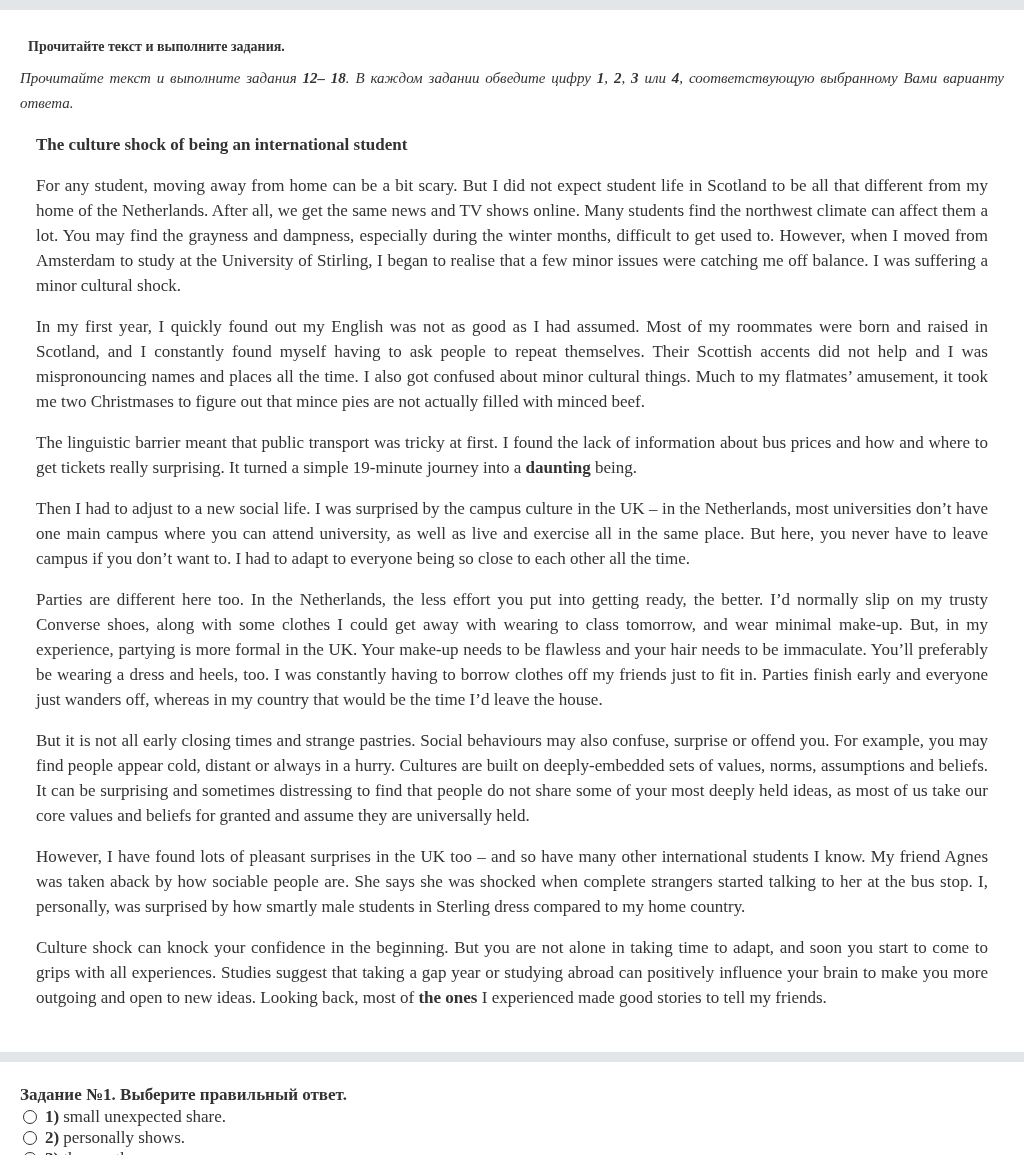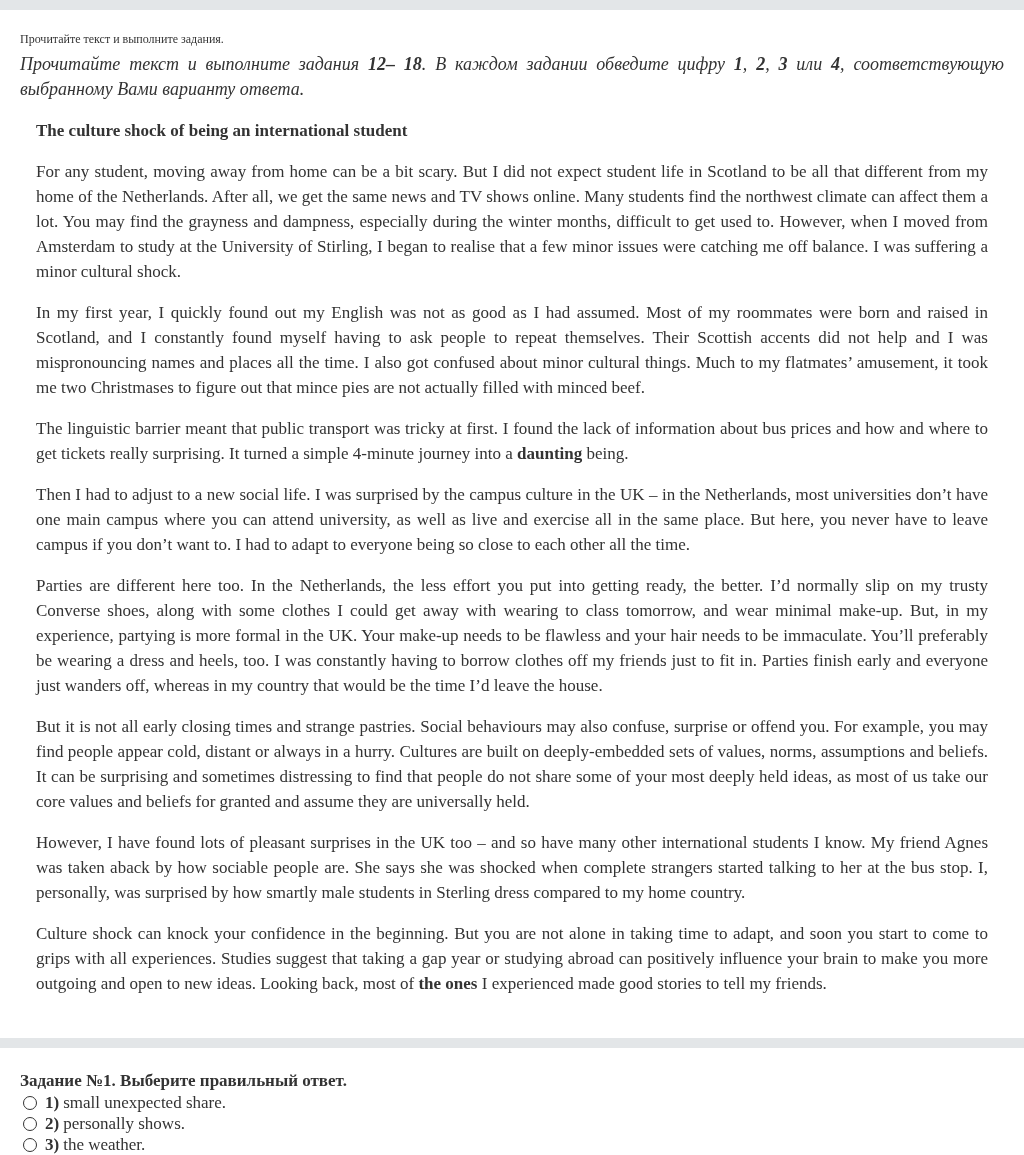--- a/index.html
+++ b/index.html
@@ -1,20 +1,20 @@
 <!DOCTYPE html>
 <html><head>
 <meta charset="utf-8">
 <style>
   html, body { margin: 0; padding: 0; background: #ffffff; }
   body { width: 1024px; min-height: 1155px; font-family: "Liberation Serif", "DejaVu Serif", serif; color: #333333; }
   .bar { height: 10px; background: #e3e6e8; }
   .section { padding: 18px 20px 0 20px; }
-  .intro-title { font-weight: normal; font-size: 12px; margin: 0; line-height: 22px; }
-  .instructions { font-style: italic; font-size: 18px; line-height: 25px; margin: 2px 0 0 0; text-align: justify; }
+  .intro-title { font-weight: bold; font-size: 14px; margin: 8px; line-height: 22px; }
+  .instructions { font-style: italic; font-size: 15px; line-height: 25px; margin: 2px 0 0 0; text-align: justify; }
   .instructions b { font-style: italic; }
   .article { margin-top: 14px; }
   .article-title { font-weight: bold; font-size: 17px; line-height: 25px; margin: 0; }
   .article p { margin: 16px; font-size: 17px; line-height: 25px; text-align: justify; }
   .task-section { padding: 22px 20px 40px 20px; }
   .task-title { font-weight: bold; font-size: 17px; margin: 0; line-height: 22px; }
   .question { font-size: 17px; margin: 16px 0 8px 0; line-height: 22px; }
   .option { display: flex; align-items: center; font-size: 17px; line-height: 21px; }
   .radio { width: 14px; height: 14px; border: 1px solid #333; border-radius: 50%; margin: 0 8px 0 3px; box-sizing: border-box; display: inline-block; }
   .opt-num { font-weight: bold; margin-right: 4px; }
@@ -26,21 +26,21 @@
 
 <div class="section">
   <p class="intro-title">Прочитайте текст и выполните задания.</p>
   <p class="instructions" id="instructions"><span>Прочитайте текст и выполните задания </span><b>12– 18</b><span>. В каждом задании обведите цифру </span><b>1</b><span>, </span><b>2</b><span>, </span><b>3</b><span> или </span><b>4</b><span>, соответствующую выбранному Вами варианту ответа.</span></p>
 
   <div class="article">
     <p class="article-title">The culture shock of being an international student</p>
     <div id="article-body">
         <p><span>For any student, moving away from home can be a bit scary. But I did not expect student life in  Scotland to be all that different from my home of the Netherlands. After all, we get the same news and TV shows online. Many students find the northwest climate can affect them a lot. You may find the grayness and dampness, especially during the winter months, difficult to get used to. However, when I moved from Amsterdam to study at the University of Stirling, I began to realise that a few minor issues were catching me off balance. I was suffering a minor cultural shock.</span></p>
         <p><span>In my first year, I quickly found out my English was not as good as I had assumed. Most of my roommates were born and raised in Scotland, and I constantly found myself having to ask people to repeat themselves. Their Scottish accents did not help and I was mispronouncing names and places all the time. I also got confused about minor cultural things. Much to my flatmates’ amusement, it took me two Christmases to figure out that mince pies are not actually filled with minced beef.</span></p>
-        <p><span>The linguistic barrier meant that public transport was tricky at first. I found the lack of information about bus prices and how and where to get tickets really surprising. It turned a simple 4-minute journey into a </span><b>daunting</b><span> being.</span></p>
+        <p><span>The linguistic barrier meant that public transport was tricky at first. I found the lack of information about bus prices and how and where to get tickets really surprising. It turned a simple 19-minute journey into a </span><b>daunting</b><span> being.</span></p>
         <p><span>Then I had to adjust to a new social life. I was surprised by the campus culture in the  UK –  in the Netherlands, most universities don’t have one main campus where you can attend university, as well as live and exercise all in the same place. But here, you never have to leave campus if you don’t want to. I had to adapt to everyone being so close to each other all the time.</span></p>
         <p><span>Parties are different here too. In the  Netherlands, the less effort you put into getting ready, the better. I’d normally slip on my trusty Converse shoes, along with some clothes I could get away with wearing to class tomorrow, and wear minimal make-up. But, in my experience, partying is more formal in the UK. Your make-up needs to be flawless and your hair needs to be immaculate. You’ll preferably be wearing a dress and heels, too. I was constantly having to borrow clothes off my friends just to fit in. Parties finish early and everyone just wanders off, whereas in my country that would be the time I’d leave the house.</span></p>
         <p><span>But it is not all early closing times and strange pastries. Social behaviours may also confuse, surprise or offend you. For example, you may find people appear cold, distant or always in a hurry. Cultures are built on deeply-embedded sets of values, norms, assumptions and beliefs. It can be surprising and sometimes distressing to find that people do not share some of your most deeply held ideas, as most of us take our core values and beliefs for granted and assume they are universally held.</span></p>
         <p><span>However, I have found lots of pleasant surprises in the UK too  –  and so have many other international students I know. My friend Agnes was taken aback by how sociable people are. She says she was shocked when complete strangers started talking to her at the bus stop. I, personally, was surprised by how smartly male students in Sterling dress compared to my home country.</span></p>
         <p><span>Culture shock can knock your confidence in the beginning.  But you are not alone in taking time to adapt, and soon you start to come to grips with all experiences. Studies suggest that taking a gap year or studying abroad can positively influence your brain to make you more outgoing and open to new ideas. Looking back, most of </span><b>the ones</b><span> I experienced made good stories to tell my friends.</span></p>
       </div>
   </div>
 </div>
 
 <div class="bar" style="margin-top:42px;"></div>

